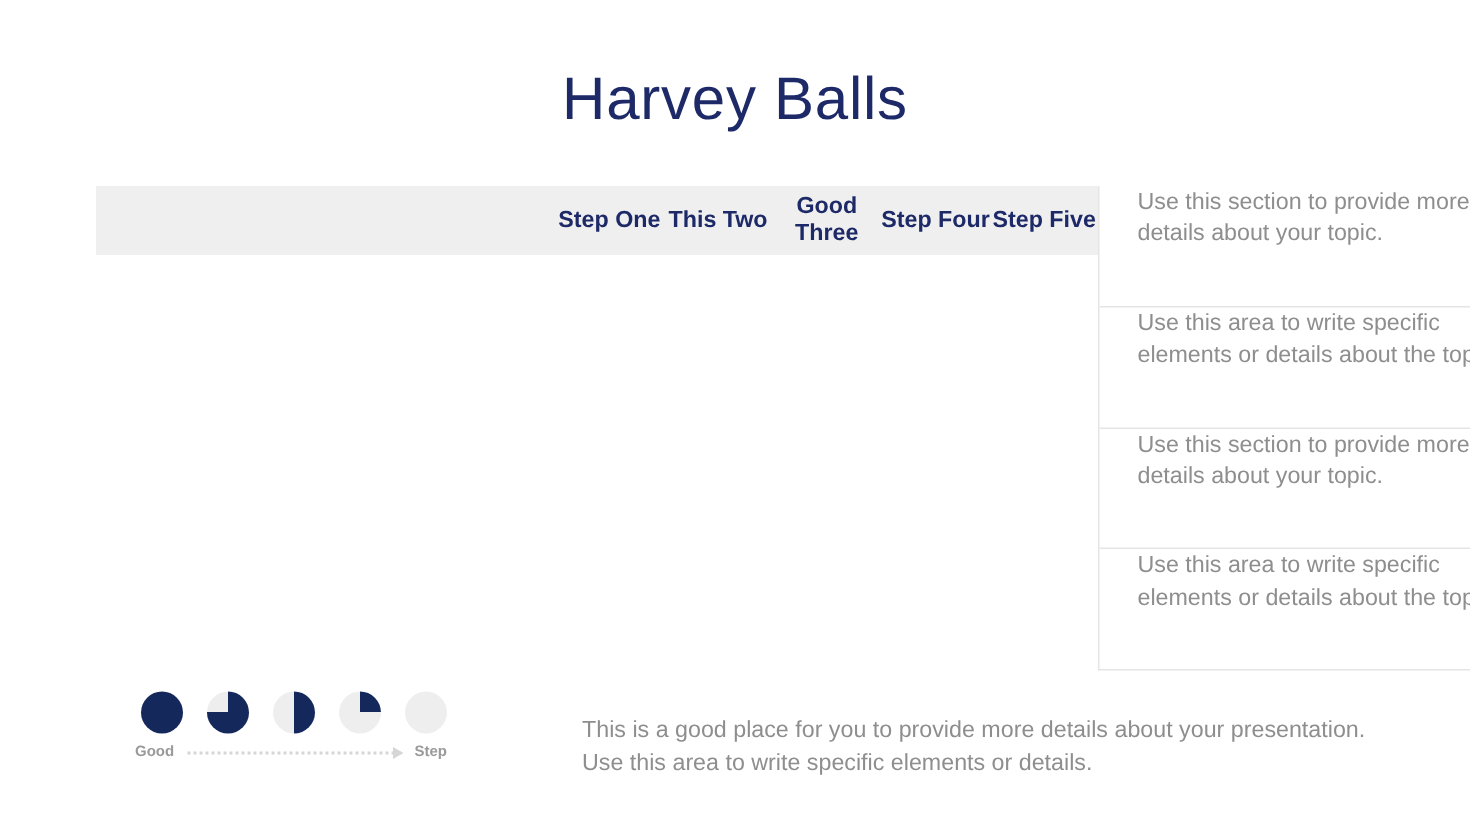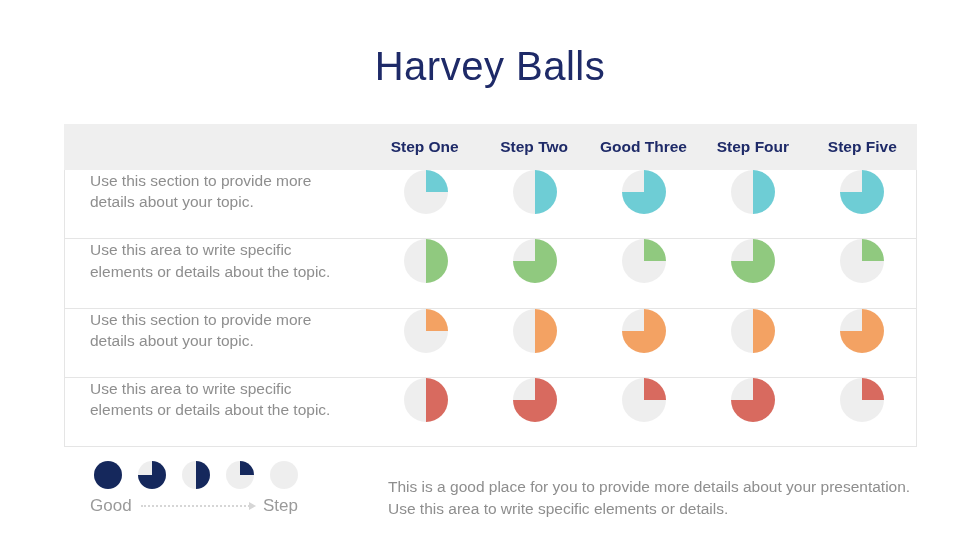--- a/index.html
+++ b/index.html
@@ -25,21 +25,21 @@
   .title{
     position:absolute;top:44px;left:0;width:100%;
     text-align:center;
     font-size:40px;font-weight:normal;
     color:var(--title-color);
     letter-spacing:0.5px;
   }
   .table{
     position:absolute;left:64px;top:124px;
     width:853px;height:323px;
-    display:flex;flex-direction:column;
+    display:flex;flex-direction:row;
   }
   .thead{
     flex:none;height:46px;
     background:var(--header-bg);
     display:flex;align-items:center;
   }
   .label-col{width:306px;flex:none;}
   .th{
     flex:1;text-align:center;
     font-size:15.5px;font-weight:bold;
@@ -57,21 +57,21 @@
     font-size:15.5px;line-height:1.38;
     color:var(--body-text-color);
   }
   .td.ball-cell{flex:1;display:flex;justify-content:center;align-items:center;}
   .ball{width:44px;height:44px;border-radius:50%;}
   .legend{position:absolute;left:90px;top:461px;width:208px;}
   .legend-balls{display:flex;gap:16px;padding-left:4px;}
   .legend-ball{width:28px;height:28px;border-radius:50%;flex:none;}
   .legend-labels{
     margin-top:7px;display:flex;align-items:center;
-    font-size:17px;color:var(--muted-text-color);
+    font-size:10px;color:var(--muted-text-color);font-weight:bold;
   }
   .legend-arrow{
     flex:1;height:0;border-top:2px dotted var(--arrow-color);
     margin:0 9px;position:relative;
   }
   .legend-arrow::after{
     content:'';position:absolute;right:-2px;top:-5px;
     border-left:7px solid var(--arrow-color);
     border-top:4px solid transparent;
     border-bottom:4px solid transparent;
@@ -86,21 +86,21 @@
 <body>
 
 <div class="slide">
 
   <h1 class="title">Harvey Balls</h1>
 
   <div class="table">
     <div class="thead">
       <div class="label-col"></div>
     <div class="th">Step One</div>
-        <div class="th">Step Two</div>
+        <div class="th">This Two</div>
         <div class="th">Good Three</div>
         <div class="th">Step Four</div>
         <div class="th">Step Five</div>
       </div>
     <div class="tbody">
         <div class="tr">
           <div class="td label">Use this section to provide more details about your topic.</div>
           <div class="td ball-cell">
             <div class="ball" style="background: conic-gradient(rgb(110, 205, 213) 0deg, rgb(110, 205, 213) 25%, rgb(238, 238, 238) 25%, rgb(238, 238, 238) 100%);"></div>
           </div>

